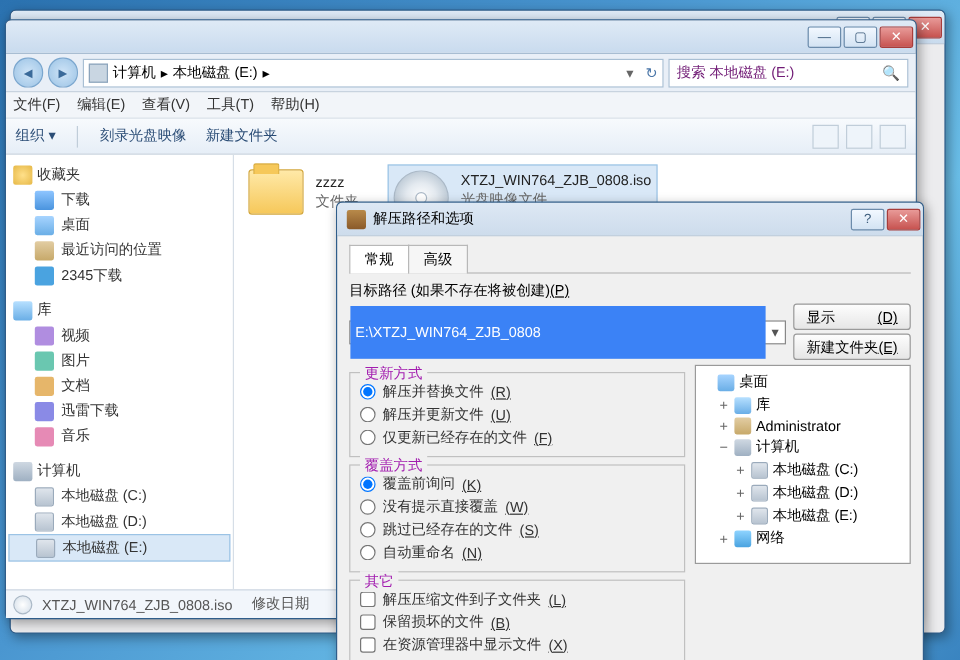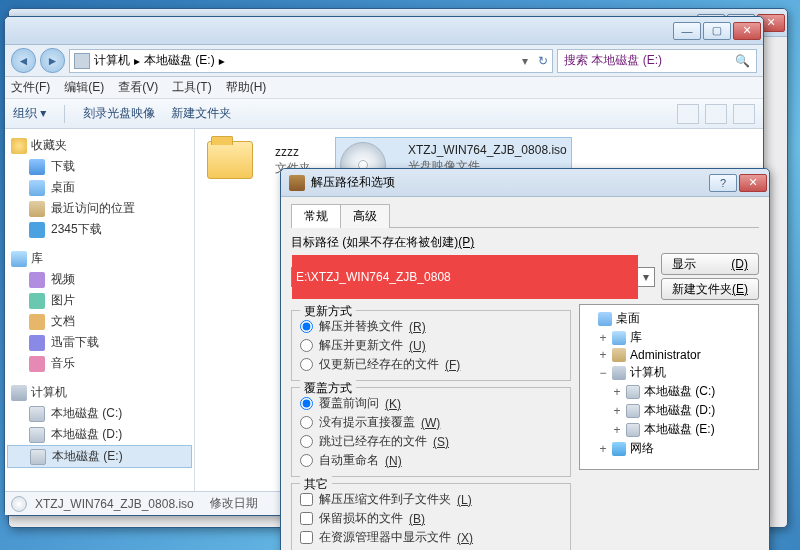--- a/index.html
+++ b/index.html
@@ -40,45 +40,45 @@
 .i-lib{background:linear-gradient(#b7e0ff,#6aaee6)}
 .i-vid{background:#b08de0}
 .i-pic{background:#6ac7b0}
 .i-doc{background:#e6b66a}
 .i-thd{background:#8a8ae6}
 .i-mus{background:#e68ab5}
 .i-comp{background:linear-gradient(#cfd8e2,#9fb0c2)}
 .i-drv{background:linear-gradient(#dfe5ec,#b8c4d1);border:1px solid #9aaabb}
 .i-net{background:linear-gradient(#8fd4ff,#4aa3e0)}
 .main{flex:1;background:#fff;padding:8px;display:flex;gap:20px;align-items:flex-start}
-.fitem{display:flex;align-items:center;gap:22px;padding:4px;cursor:pointer}
+.fitem{display:flex;align-items:center;gap:10px;padding:4px;cursor:pointer}
 .fitem.sel{background:#d9e8f7;border:1px solid #9bc3e5}
 .fldr{width:46px;height:38px;background:linear-gradient(#ffe9a8,#f6c85a);border:1px solid #d4a83e;border-radius:3px;position:relative}
 .fldr:before{content:"";position:absolute;top:-6px;left:3px;width:20px;height:8px;background:#f6c85a;border:1px solid #d4a83e;border-bottom:none;border-radius:2px 2px 0 0}
 .iso{width:46px;height:46px;border-radius:23px;background:radial-gradient(#fff 0%,#e4eaf0 40%,#c2ced9 70%);border:1px solid #aab8c6;position:relative}
 .iso:after{content:"";position:absolute;inset:17px;border-radius:50%;background:#fff;border:1px solid #aab8c6}
 .meta{color:#666;line-height:16px}
 .meta .nm{color:#222}
 .statusbar{height:24px;border-top:1px solid #c6d2de;background:#f2f6fb;display:flex;align-items:center;padding:0 6px;gap:8px;color:#555}
 .statusbar .stic{width:16px;height:16px;border-radius:8px;background:radial-gradient(#fff,#d2dde8);border:1px solid #aab8c6}
 
 .dlg{left:280px;top:168px;width:490px;height:472px;background:#f0f0f0}
 .dlg .titlebar{background:linear-gradient(#dde8f4,#cddcec)}
 .dlg .dicon{width:16px;height:16px;background:linear-gradient(#b88a4a,#8a5a2a);border-radius:2px;margin-right:6px}
 .dlg-body{padding:6px 10px 6px 10px;height:calc(100% - 28px - 34px)}
 .tabs{display:flex;border-bottom:1px solid #b8b8b8;margin-bottom:6px}
 .tab{padding:3px 12px;border:1px solid #b8b8b8;background:#f6f6f6;border-bottom:none;margin-right:-1px;cursor:pointer;position:relative;top:1px}
 .tab.act{background:#fff}
 .row{display:flex;align-items:center;gap:6px;margin-bottom:4px}
 .pathbox{flex:1;height:20px;border:1px solid #888;background:#fff;display:flex;align-items:center}
-.pathbox .sel{background:#ef4444;color:#fff;padding:15px 4px;flex:1}
+.pathbox .sel{background:#3b82f6;color:#fff;padding:15px 4px;flex:1}
 .pathbox .dd{width:16px;text-align:center;color:#555;cursor:pointer}
 .btn{height:22px;padding:0 10px;border:1px solid #9a9a9a;background:linear-gradient(#fdfdfd,#e6e6e6);border-radius:3px;cursor:pointer;min-width:84px;display:inline-flex;align-items:center;justify-content:space-between}
 .box{border:1px solid #c0c0c0;padding:6px 8px 6px 8px;margin-top:6px;position:relative}
-.box>.lg{position:absolute;top:-8px;left:8px;background:#f0f0f0;padding:0 4px;color:#000000}
+.box>.lg{position:absolute;top:-8px;left:8px;background:#f0f0f0;padding:0 4px;color:#a21caf}
 .radio,.check{display:flex;align-items:center;gap:6px;padding:1px 0;color:#333}
 .radio input,.check input{margin:0}
 .coltwo{display:flex;gap:8px}
 .colL{flex:1}
 .tree{width:180px;height:166px;border:1px solid #9a9a9a;background:#fff;padding:4px;overflow:hidden}
 .tn{display:flex;align-items:center;gap:4px;padding:1px 0}
 .tn .tw{width:10px;color:#666;text-align:center;cursor:pointer}
 .tn .ti{width:14px;height:14px}
 .ind1{padding-left:14px}.ind2{padding-left:28px}
 .dlg-foot{height:34px;border-top:1px solid #c8c8c8;display:flex;align-items:center;justify-content:flex-end;gap:10px;padding:0 12px;background:#f0f0f0;border-radius:0 0 5px 5px}

